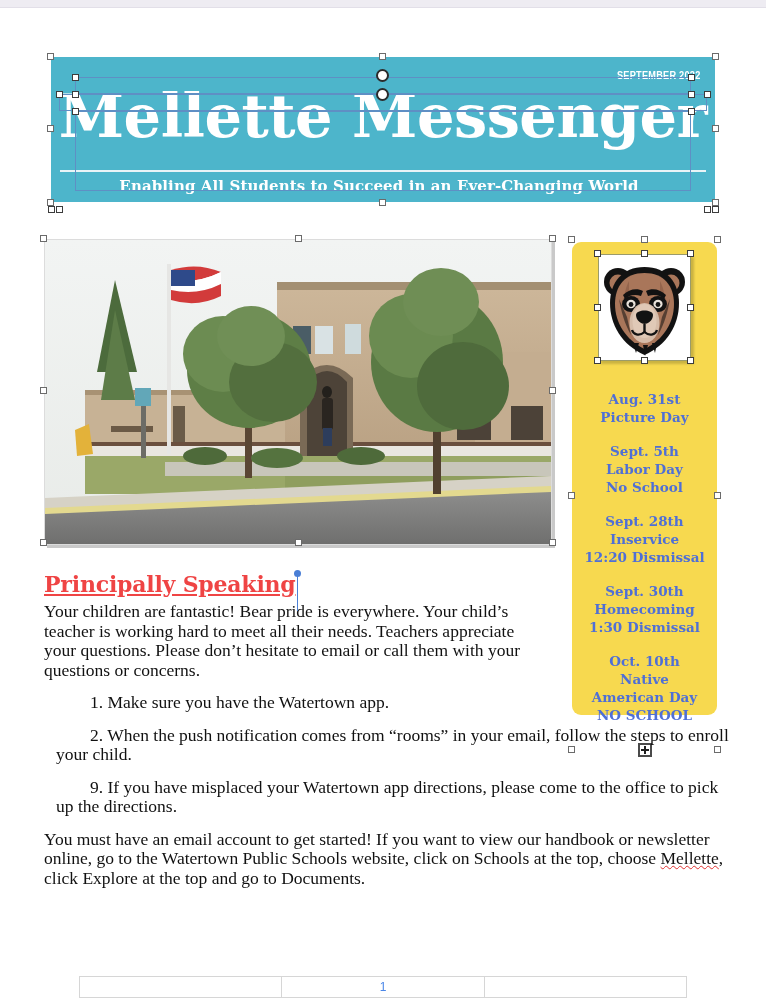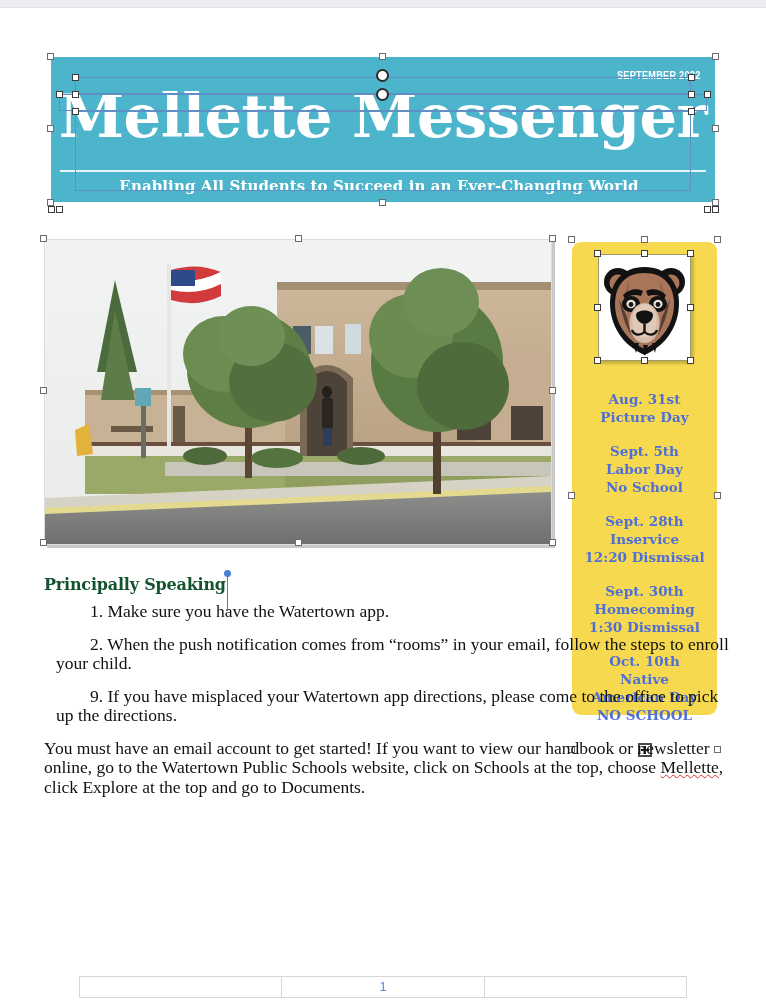--- a/index.html
+++ b/index.html
@@ -202,28 +202,29 @@
   .event-block { margin-bottom: 16px; }
   .event-block .line { white-space: nowrap; }
 
   
   .article {
     position: absolute;
     left: 44px; top: 562px;
     width: 682px;
   }
   .art-head {
-    color: #14532d;
+    color: #ef4444;
     font-family: "DejaVu Serif", serif;
     font-weight: bold;
-    font-size: 16px;
+    font-size: 22px;
     line-height: 27px;
     letter-spacing: -0.2px;
     display: inline-block;
     white-space: nowrap;
+    text-decoration: underline;
   }
   .caret-wrap {
     position: relative;
     display: inline-block;
     vertical-align: top;
     width: 4px;
     height: 27px;
   }
   .caret {
     position: absolute;
@@ -527,20 +528,21 @@
 
   <div class="article">
 
     <div style="margin-bottom:4px;">
       <span class="art-head">Principally Speaking</span><span class="caret-wrap">
         <span class="caret-dot"></span>
         <span class="caret"></span>
       </span>
     </div>
 
+    <p class="para">Your children are fantastic!  Bear pride is everywhere.  Your child’s teacher is working hard to meet all their needs.  Teachers appreciate your questions.  Please don’t hesitate to email or call them with your questions or concerns.</p>
 
 
     <p class="para num">1.  Make sure you have the Watertown app.</p>
 
     <p class="para wide num">2.  When the push notification comes from “rooms” in your email, follow the steps to enroll your child.</p>
 
     <p class="para wide num">9.  If you have misplaced your Watertown app directions, please come to the office to pick up the directions.</p>
 
     <p class="para wide"><span>You must have an email account to get started!  If you want to view our handbook or newsletter online, go to the Watertown Public Schools website, click on Schools at the top, choose </span><span class="spell">Mellette</span><span>, click Explore at the top and go to Documents.</span></p>
   </div>

